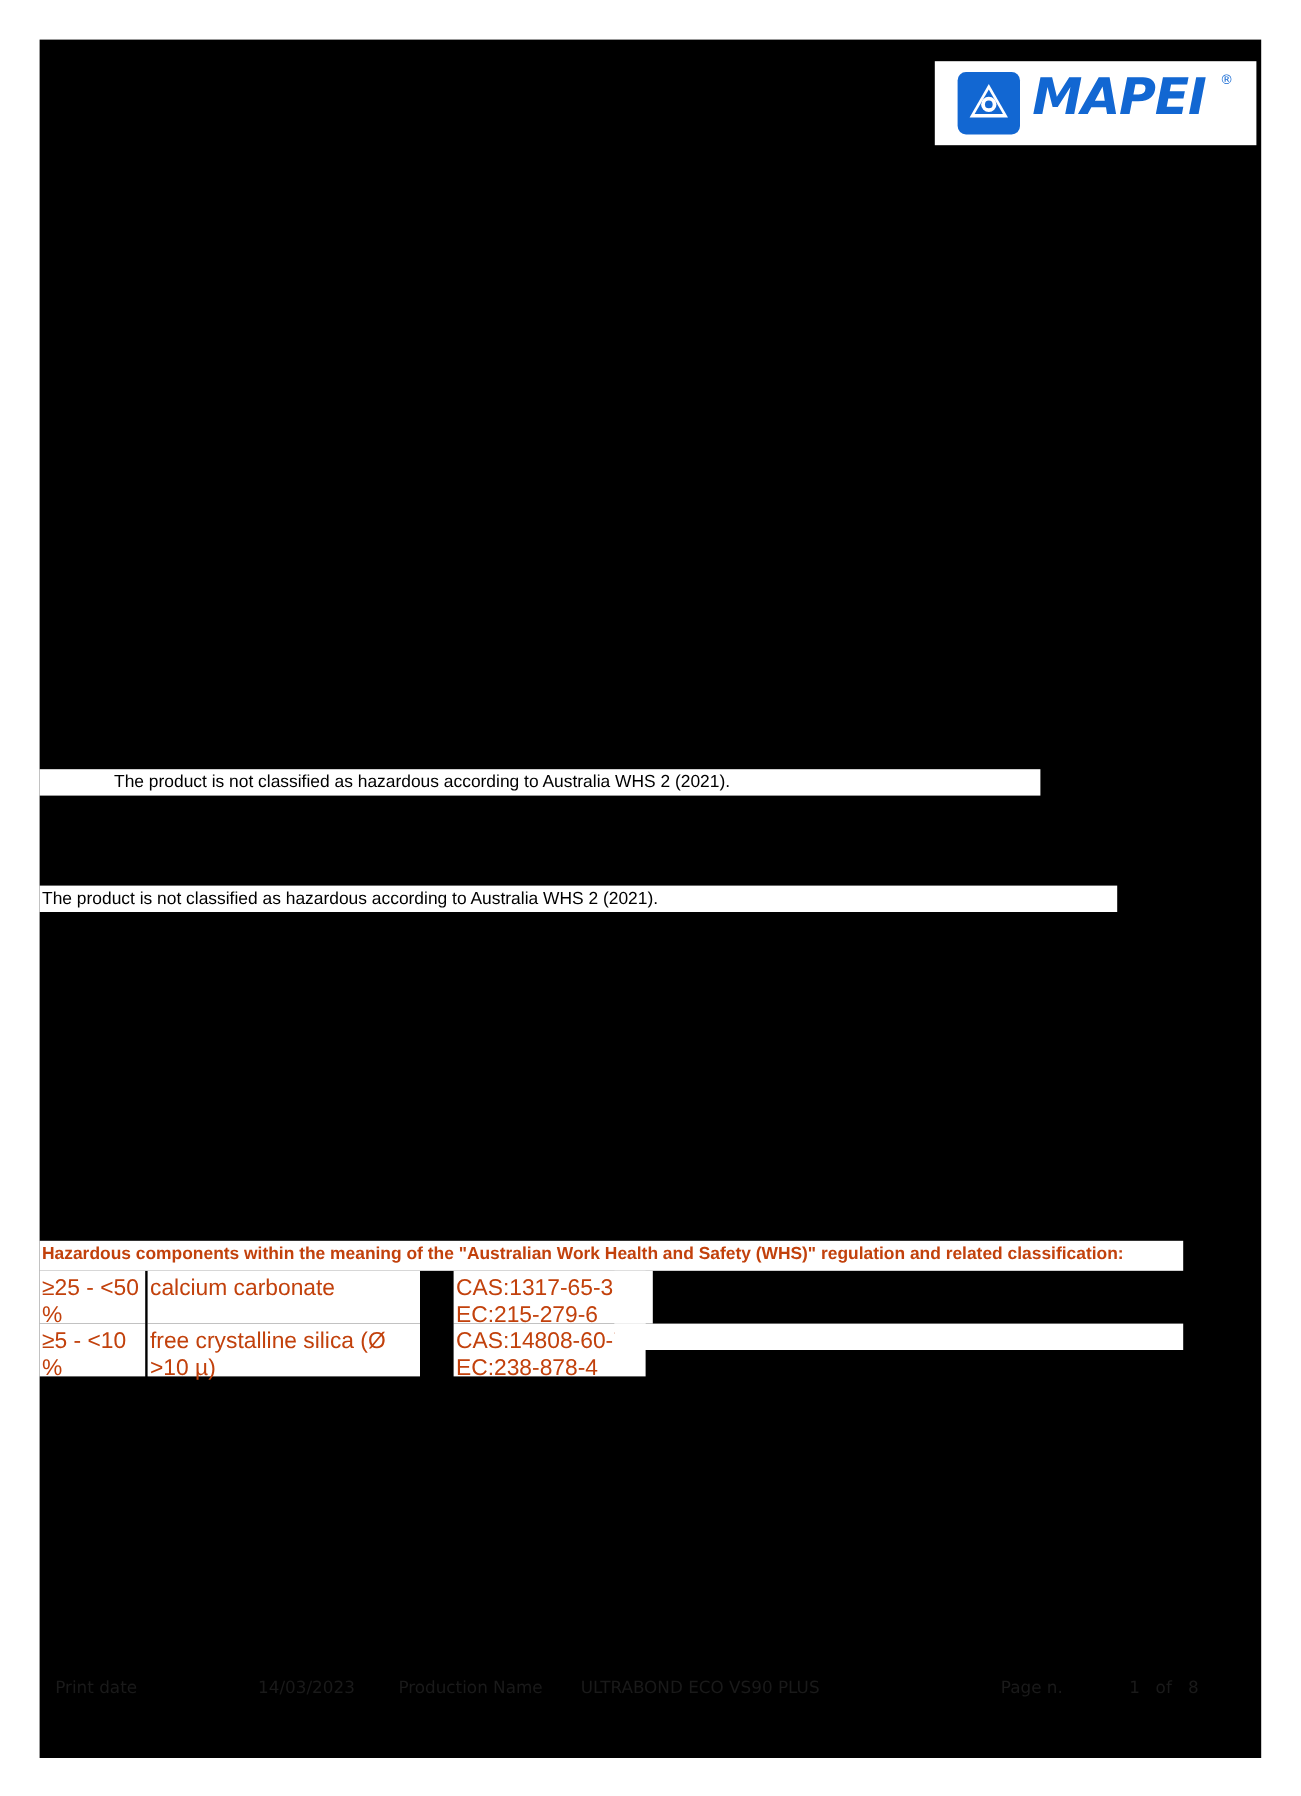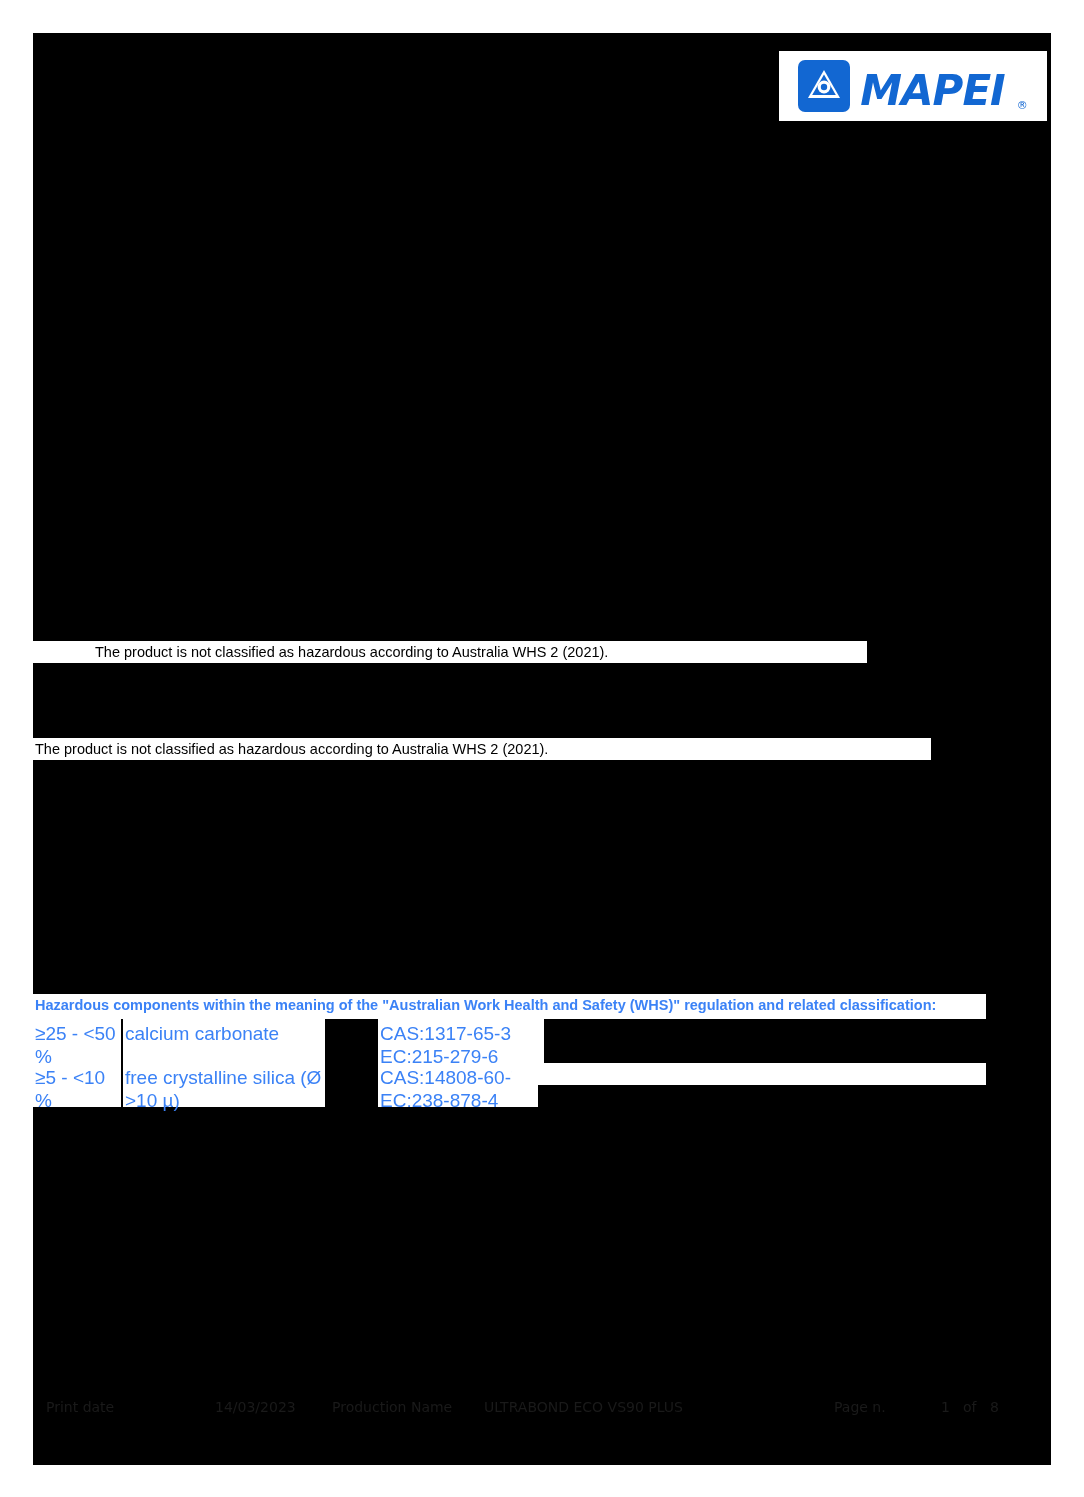--- a/index.html
+++ b/index.html
@@ -33,21 +33,21 @@
     top: 51px;
     width: 268px;
     height: 70px;
     background: #ffffff;
     display: flex;
     align-items: center;
     justify-content: center;
   }
   .logo-inner {
     display: flex;
-    align-items: flex-end;
+    align-items: flex-start;
     gap: 10px;
   }
   .logo-mark {
     width: 52px;
     height: 52px;
     background: #1267d2;
     border-radius: 7px;
     display: flex;
     align-items: center;
     justify-content: center;
@@ -99,23 +99,23 @@
     top: 738px;
     width: 898px;
     height: 22px;
   }
   #strip-class-2 .txt { padding-left: 2px; }
 
   
   .table-wrap {
     position: absolute;
     left: 33px;
-    top: 994px;
+    top: 1034px;
     width: 1018px;
-    color: #3b82f6;
+    color: #c2410c;
     font-size: 14px;
   }
   .tbl-title {
     background: #ffffff;
     width: 953px;
     font-weight: bold;
     font-size: 14.5px;
     line-height: 1.35;
     padding: 2px 2px 3px 2px;
     box-sizing: border-box;
@@ -144,21 +144,21 @@
     top: 0;
     background: #ffffff;
     font-size: 19px;
     line-height: 1.25;
     padding: 3px 2px 2px 2px;
     box-sizing: border-box;
     height: 44px;
     white-space: pre-line;
   }
   .cell.qty   { left: 0px;   width: 88px; }
-  .cell.name  { left: 90px;  width: 202px; }
+  .cell.name  { left: 90px;  width: 227px; }
   .cell.ident { left: 345px; width: 160px; }
   .cell.clsA  { left: 479px; width: 32px; }
   .cell.clsB  { left: 479px; width: 474px; height: 22px; }
 
   
   .footer {
     position: absolute;
     left: 33px;
     top: 1399px;
     width: 1018px;

